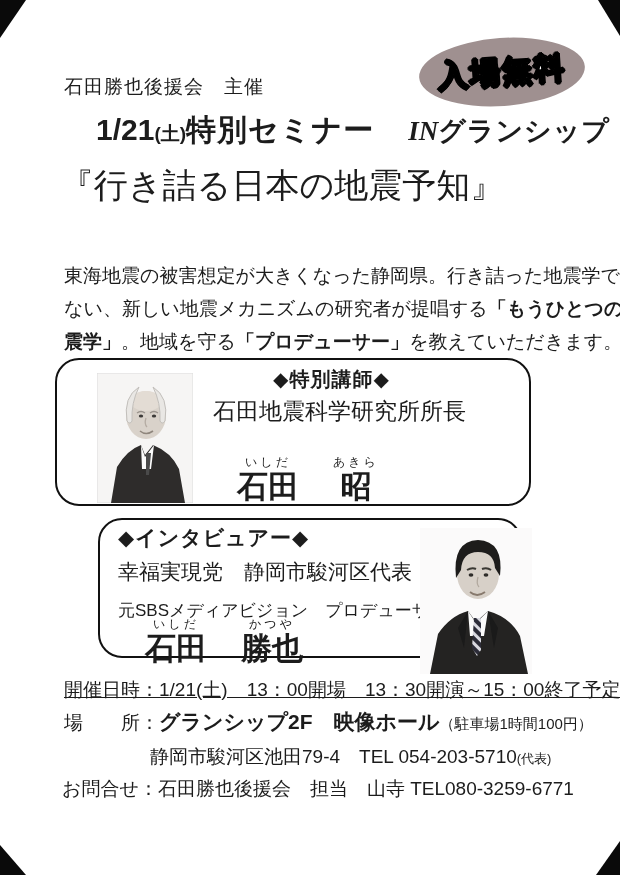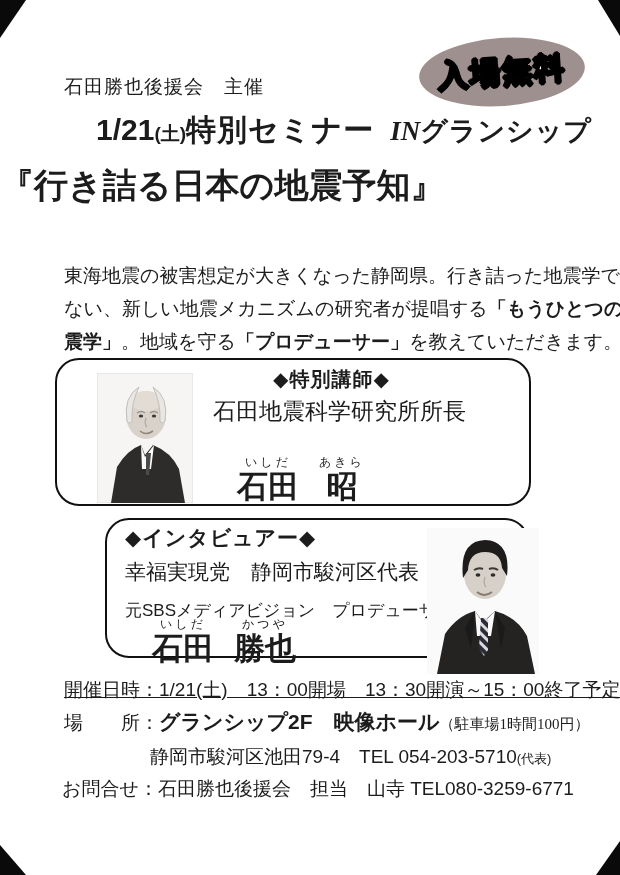--- a/index.html
+++ b/index.html
@@ -19,62 +19,62 @@
   .badge { position:absolute; left:419px; top:38px; width:166px; height:68px; border-radius:50%;
            display:flex; align-items:center; justify-content:center; transform:rotate(-4deg); }
   .badge-label { font-size:30px; font-weight:700; letter-spacing:2px; color:#ffffff; white-space:nowrap;
            -webkit-text-stroke:1.6px #000;
            text-shadow:2px 0 0 #000,-2px 0 0 #000,0 2px 0 #000,0 -2px 0 #000,1px 1px 0 #000,-1px -1px 0 #000,1px -1px 0 #000,-1px 1px 0 #000; }
 
   .heading { position:absolute; left:64px; top:110px; white-space:nowrap; }
   .heading .hd-date { font-size:30px; font-weight:800;margin-left:32px; }
   .heading .hd-day { font-size:19px; font-weight:800; }
   .heading .hd-seminar { font-size:30px; font-weight:800; letter-spacing:1px; }
-  .heading .hd-in { font-family:"Liberation Serif","DejaVu Serif",serif; font-style:italic; font-weight:700; font-size:27px; margin-left:16px; }
+  .heading .hd-in { font-family:"Liberation Serif","DejaVu Serif",serif; font-style:italic; font-weight:700; font-size:27px; margin-left:34px; }
   .heading .hd-venue { font-size:27px; font-weight:600; letter-spacing:1px; }
 
-  .main-title { position:absolute; left:0; top:163px; width:564px; text-align:left; font-size:34px; font-weight:700; letter-spacing:0px; white-space:nowrap; }
+  .main-title { position:absolute; left:0; top:163px; width:564px; text-align:center; font-size:34px; font-weight:400; letter-spacing:0px; white-space:nowrap; }
   .sub-title { position:absolute; left:0; top:212px; width:620px; text-align:center; font-size:27px; font-weight:900; white-space:nowrap; }
 
   .intro { position:absolute; left:64px; top:259px; width:500px; font-size:19px; line-height:33px; }
   .intro .iline { white-space:nowrap; }
   .intro b { font-weight:800; }
 
   .pbox { position:absolute; background:#fff; border:2.5px solid #111; border-radius:24px; }
   .box-lecturer { left:55px; top:358px; width:476px; height:148px; }
-  .box-interviewer { left:105px; top:518px; width:424px; height:140px; }
+  .box-interviewer { left:98px; top:518px; width:424px; height:140px; }
 
   .photo { position:absolute; }
   .photo svg { display:block; width:100%; height:100%; }
   .photo-lecturer { left:40px; top:13px; width:96px; height:130px; }
   .photo-interviewer { left:320px; top:8px; width:112px; height:146px; z-index:3; }
 
   .lect-text { position:absolute; left:156px; top:6px; width:300px; }
   .lect-role { font-size:20px; font-weight:600; padding-left:60px; letter-spacing:1px; white-space:nowrap; }
   .lect-title1 { font-size:23px; font-weight:500; margin-top:3px; white-space:nowrap; }
   .lect-title2 { font-size:18px; margin-top:14px; white-space:nowrap; }
 
   .intv-text { position:absolute; left:18px; top:4px; width:300px; }
   .intv-role { font-size:21px; font-weight:600; letter-spacing:1px; white-space:nowrap; }
   .intv-title1 { font-size:21px; font-weight:500; margin-top:6px; white-space:nowrap; }
   .intv-title2 { font-size:17px; margin-top:13px; white-space:nowrap; }
 
-  .name-block { position:absolute; display:flex; gap:20px; }
+  .name-block { position:absolute; display:flex; gap:34px; }
   .nb-lecturer { left:180px; top:94px; }
   .nb-interviewer { left:45px; top:96px; }
   .name-col { display:flex; flex-direction:column; align-items:center; }
   .furigana { font-size:12px; letter-spacing:3px; white-space:nowrap; }
   .big-name { font-size:31px; font-weight:700; line-height:32px; white-space:nowrap; }
 
   .details { position:absolute; left:0; top:0; width:620px; }
   .d-line { position:absolute; white-space:nowrap; font-size:19px; }
   .d-datetime { left:64px; top:677px;text-decoration:underline; }
   .d-place { left:64px; top:708px; }
   .d-place .venue { font-size:21px; font-weight:800; }
-  .d-place .note { font-size:15px;font-family:Liberation Serif, serif; }
+  .d-place .note { font-size:15px; }
   .d-address { left:150px; top:744px; }
   .d-address .note { font-size:13px; }
   .d-contact { left:62px; top:776px; }
 </style>
 </head>
 <body>
 
 <div class="page">
 
   <div class="corner tl"></div>

